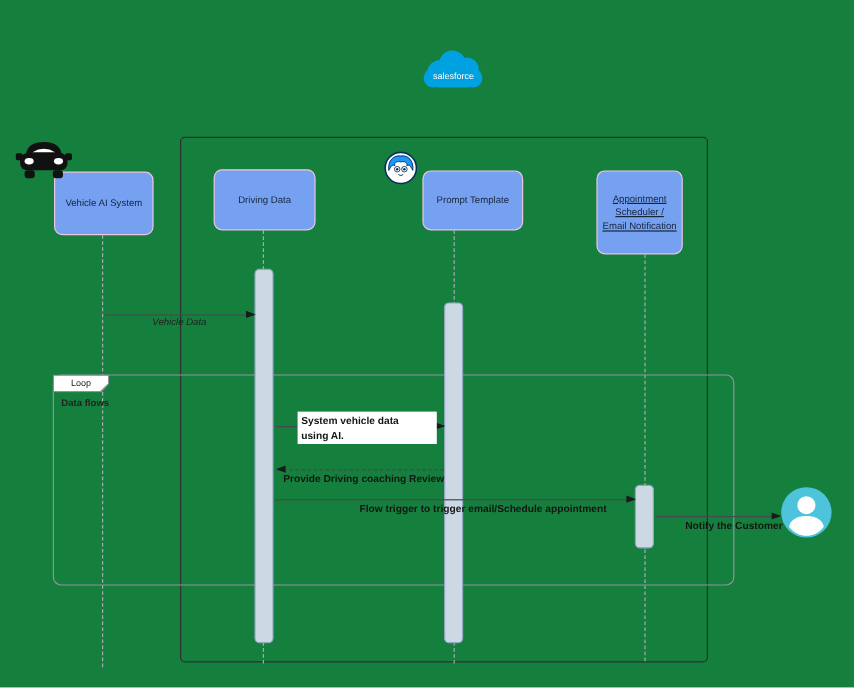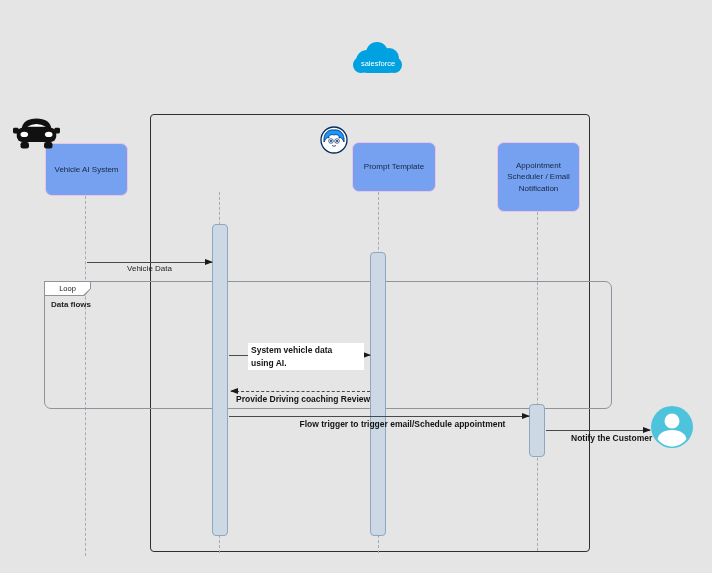--- a/index.html
+++ b/index.html
@@ -1,59 +1,59 @@
 <!DOCTYPE html>
 <html><head>
 <meta charset="utf-8">
 <style>
   * { margin:0; padding:0; box-sizing:border-box; }
   html,body { background:#ffffff; }
   body { font-family:"Liberation Sans", sans-serif; }
   .canvas {
-    position:relative; width:712px; height:573px; background:#e5e5e5; overflow:hidden;
+    position:relative; width:712px; height:573px; background:#15803d; overflow:hidden;
   }
   
   .container-frame {
     position:absolute; left:150px; top:114px; width:440px; height:438px;
     border:1.5px solid #2f2f2f; border-radius:4px; background:transparent;
   }
   
   .sf-logo { position:absolute; left:346px; top:39px; width:64px; height:42px; }
   
   .pbox {
     position:absolute; background:#75a1f0; border:1.5px solid #eec3e4; border-radius:7px;
     display:flex; align-items:center; justify-content:center; text-align:center;
     font-size:8px; font-weight:500; color:#17263f; padding:4px; line-height:1.45;
     z-index:3;
   }
   .pbox-vehicle     { left:45px;  top:143px; width:83px; height:53px;text-align:right; }
   .pbox-driving     { left:178px; top:141px; width:85px; height:51px; }
   .pbox-prompt      { left:352px; top:142px; width:84px; height:50px; }
-  .pbox-appointment { left:497px; top:142px; width:83px; height:70px; }
+  .pbox-appointment { left:497px; top:142px; width:72px; height:70px;text-decoration:underline; }
   
   .car-icon      { position:absolute; left:13px;  top:115px; width:47px; height:35px; z-index:4; }
   .einstein-icon { position:absolute; left:320px; top:126px; width:28px; height:28px; z-index:5; }
   .customer-icon { position:absolute; left:650px; top:405px; width:44px; height:44px; z-index:4; }
   
   .lifeline { position:absolute; width:0; border-left:1.5px dashed #a6aab1; z-index:1; }
   .lifeline-vehicle     { left:85px;  top:196px; height:360px; }
   .lifeline-driving     { left:219px; top:192px; height:361px; }
   .lifeline-prompt      { left:378px; top:192px; height:361px; }
   .lifeline-appointment { left:537px; top:212px; height:339px; }
   
   .actbar {
     position:absolute; width:16px; background:#ccd8e4; border:1px solid #8ea7bf;
     border-radius:4px; z-index:2;
   }
   .actbar-driving     { left:212px; top:224px; height:312px; }
   .actbar-prompt      { left:370px; top:252px; height:284px; }
   .actbar-appointment { left:529px; top:404px; height:53px;  }
   
   .loop-frame {
-    position:absolute; left:44px; top:281px; width:568px; height:128px;
+    position:absolute; left:44px; top:312px; width:568px; height:176px;
     border:1px solid #8f949c; border-radius:7px; z-index:2; background:transparent;
   }
   .loop-tab {
     position:absolute; left:-1px; top:-1px; width:47px; height:15px;
     background:#8f949c; clip-path:polygon(0 0,100% 0,100% 52%,86% 100%,0 100%);
   }
   .loop-tab-inner {
     position:absolute; left:1px; top:1px; right:1px; bottom:1px; background:#ffffff;
     clip-path:polygon(0 0,100% 0,100% 50%,85% 100%,0 100%);
     display:flex; align-items:center; justify-content:center;
@@ -67,21 +67,21 @@
     position:absolute; right:-1px; top:-4px; width:0; height:0;
     border-left:8px solid #1a1a1a; border-top:3.5px solid transparent; border-bottom:3.5px solid transparent;
   }
   .head-left {
     position:absolute; left:-1px; top:-4px; width:0; height:0;
     border-right:8px solid #1a1a1a; border-top:3.5px solid transparent; border-bottom:3.5px solid transparent;
   }
   .msg-label { position:absolute; font-size:8.5px; font-weight:bold; color:#141414; z-index:4; white-space:nowrap; }
   .msg-label.light { font-weight:normal; font-size:8px; color:#1f1f1f; }
   .msg-label.boxed { background:#ffffff; padding:1px 3px; line-height:12.5px; white-space:normal; }
-  .lbl-vehicle-data { left:87px;  top:264px; width:125px; text-align:center; }
+  .lbl-vehicle-data { left:87px;  top:264px; width:125px; text-align:center;font-style:italic; }
   .lbl-analyse      { left:248px; top:343px; width:116px; }
   .lbl-provide      { left:236px; top:394px; }
   .lbl-flow         { left:280px; top:419px; width:245px; text-align:center; }
   .lbl-notify       { left:571px; top:433px; }
   .line-vehicle-data { left:87px;  top:262px; width:125px; }
   .line-analyse      { left:229px; top:355px; width:141px; }
   .line-provide      { left:231px; top:391px; width:139px; }
   .line-flow         { left:229px; top:416px; width:300px; }
   .line-notify       { left:546px; top:430px; width:104px; }
 </style>
@@ -134,20 +134,23 @@
       <ellipse cx="12" cy="20" rx="4" ry="2.8" fill="#ffffff"></ellipse>
       <ellipse cx="38" cy="20" rx="4" ry="2.8" fill="#ffffff"></ellipse>
       <rect x="8" y="28" width="9" height="7" rx="2.5" fill="#111"></rect>
       <rect x="33" y="28" width="9" height="7" rx="2.5" fill="#111"></rect>
     </svg>
   </div>
 
   <div class="pbox pbox-vehicle">
     <span>Vehicle AI System</span>
   </div>
+  <div class="pbox pbox-driving">
+    <span>Driving Data</span>
+  </div>
   <div class="pbox pbox-prompt">
     <span>Prompt Template</span>
   </div>
   <div class="pbox pbox-appointment">
     <span>Appointment Scheduler / Email Notification</span>
   </div>
 
   <div class="einstein-icon">
     <svg width="28" height="28" viewBox="0 0 28 28">
       <circle cx="14" cy="14" r="13" fill="#ffffff" stroke="#032d60" stroke-width="1.3"></circle>

